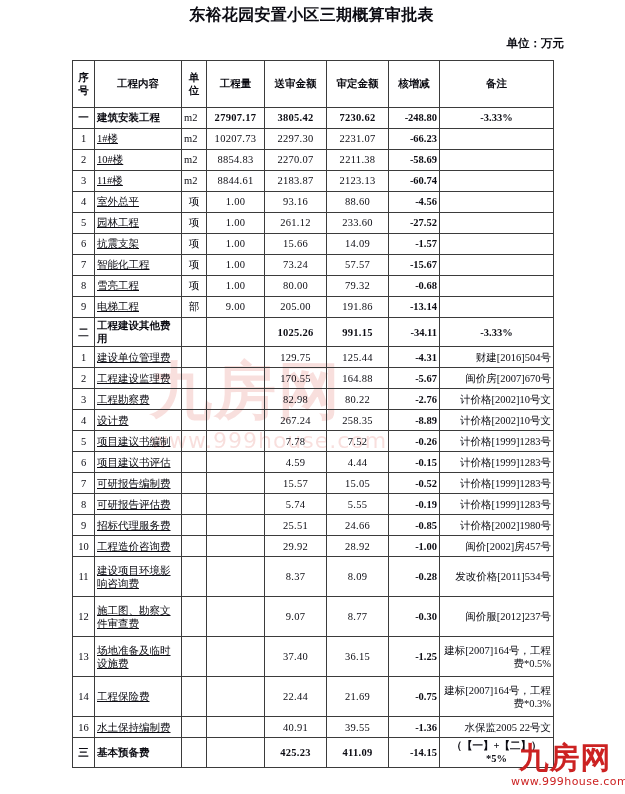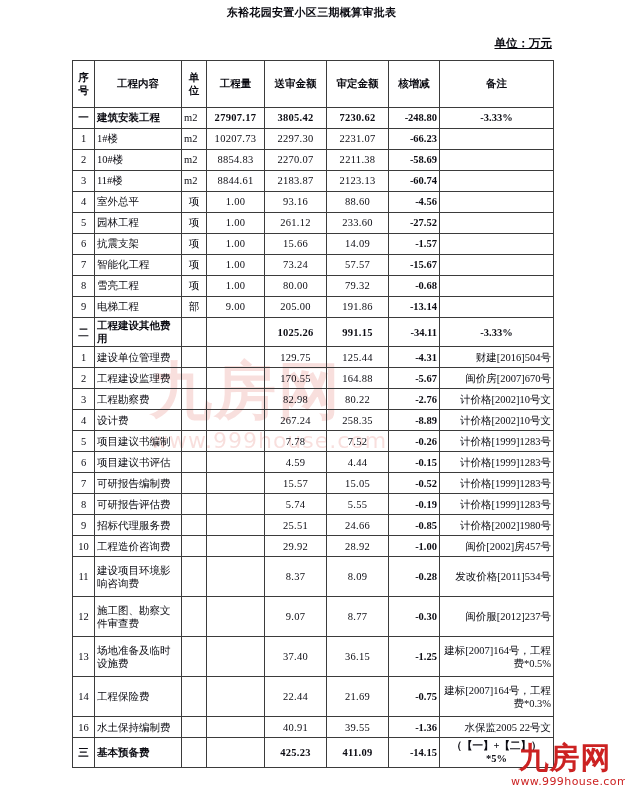--- a/index.html
+++ b/index.html
@@ -48,33 +48,32 @@
     margin-top: 6px;
     white-space: nowrap;
   }
   
   .doc-title {
     position: absolute;
     top: 5px;
     left: 0;
     width: 623px;
     text-align: center;
-    font-size: 11px;
+    font-size: 16px;
     font-weight: 700;
     letter-spacing: 0.3px;
     z-index: 2;
   }
   .unit-note {
     position: absolute;
     top: 36px;
-    right: 73px;
+    right: 61px;
     font-size: 11.5px;
     font-weight: 700;
     z-index: 2;
-    text-decoration: underline;
   }
   
   .table-wrap {
     position: absolute;
     left: 72px;
     top: 60px;
     z-index: 2;
   }
   table.budget {
     border-collapse: collapse;
@@ -105,21 +104,21 @@
     height: 44px;
     font-size: 11.5px;
   }
   th.narrow-head {
     letter-spacing: 0;
     line-height: 1.05;
   }
   
   .seq       { text-align: center; font-size: 10.5px; }
   .seq-cn    { text-align: center; font-weight: 700; font-size: 11.5px; }
-  .name      { text-align: left; padding-left: 3px; font-size: 11px; }
+  .name      { text-align: left; padding-left: 3px; font-size: 11px; text-decoration: underline; }
   .name-b    { text-align: left; padding-left: 3px; font-size: 11.5px; font-weight: 700; margin-top: 28px; }
   .unit      { font-size: 9.5px; margin-left: 24px; }
   .unit-cn   { text-align: center; font-size: 11px; }
   .num       { text-align: center; font-size: 10.5px; letter-spacing: 0.3px; }
   .num-b     { text-align: center; font-size: 10.5px; font-weight: 700; letter-spacing: 0.3px; }
   .diff      { text-align: right; font-size: 10.5px; font-weight: 700; }
   .note      { text-align: right; padding-left: 3px; font-size: 10px; }
   .note-c    { text-align: center; font-size: 10.5px; font-weight: 700; }
   .note-cb   { text-align: center; font-size: 10px; font-weight: 700; }
   .r-tall    { height: 40px; }

